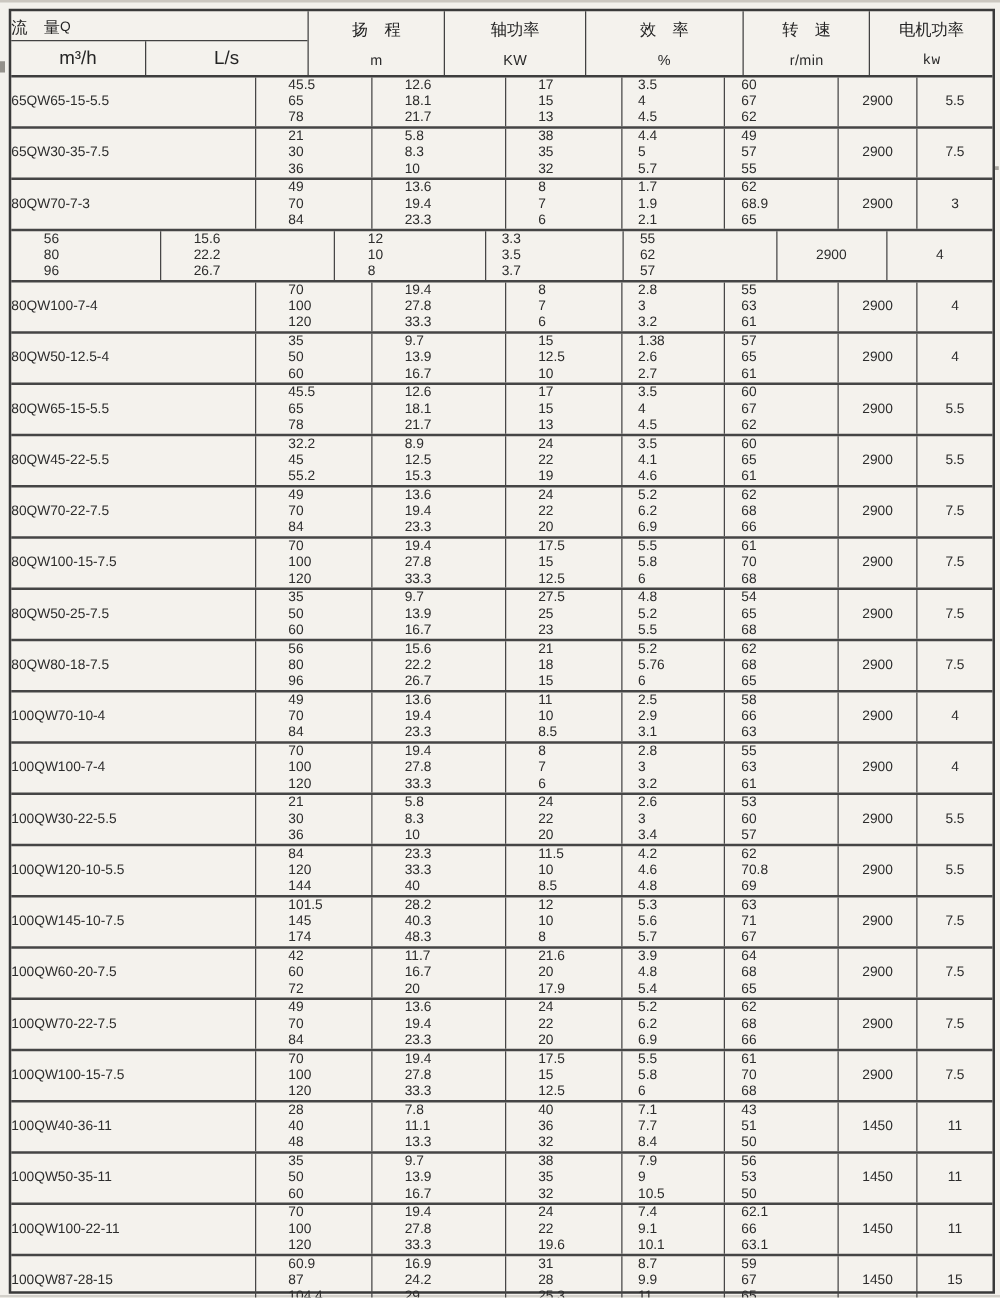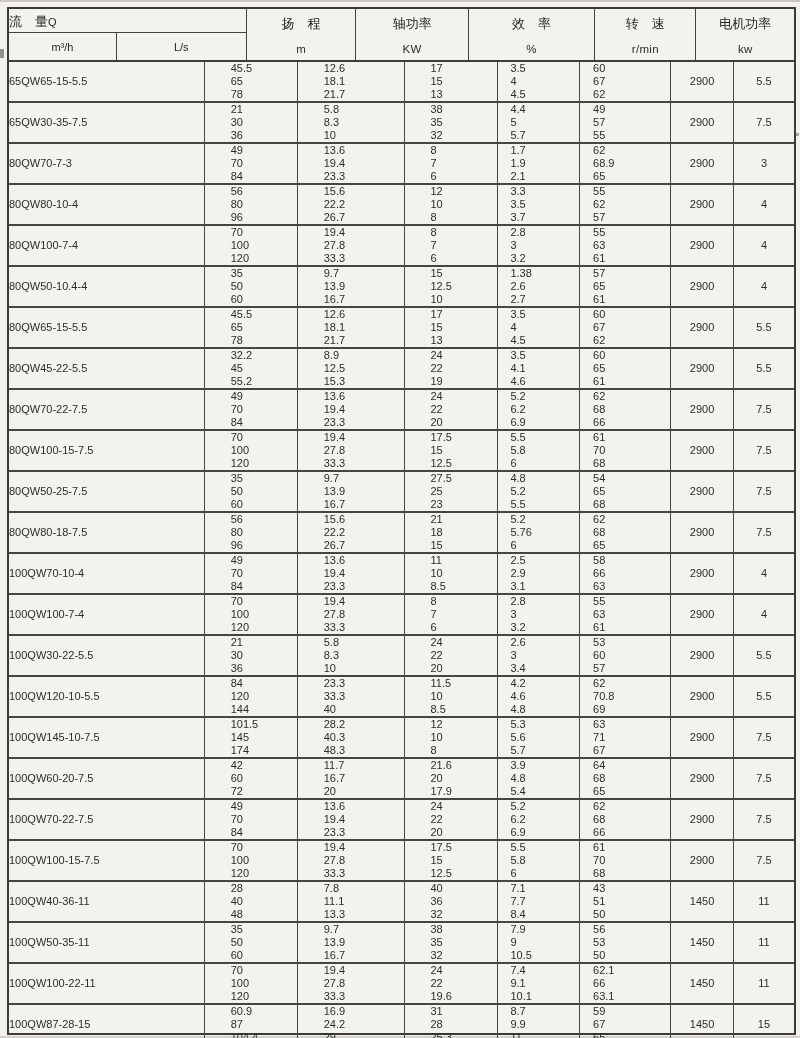--- a/index.html
+++ b/index.html
@@ -44,35 +44,35 @@
     text-align:center;
     padding:6px 0 5px 0;
   }
   .hcell:last-child{border-right:none;}
   .hcell .unit{font-size:11.5px;color:#2a2a2a;letter-spacing:.3px;}
   .h-model{flex:227 0 0;justify-content:center;}
   .h-head{flex:78 0 0;}
   .h-shaft{flex:80 0 0;}
   .h-eff{flex:90 0 0;}
   .h-speed{flex:72 0 0;}
-  .h-motor{flex:70 0 0;}
+  .h-motor{flex:70 0 0;font-family:Liberation Mono, monospace;}
   .h-flow{flex:170 0 0;flex-direction:column;padding:0;justify-content:flex-start;}
   .h-flow-top{
     box-sizing:border-box;
     flex:0 0 24px;width:100%;
     border-bottom:1px solid #424242;
     display:flex;flex-direction:row;align-items:center;justify-content:flex-start;
     line-height:12px;padding-top:2px;
   }
   .h-flow-q{font-size:11px;line-height:10px;}
   .h-flow-units{flex:1;width:100%;display:flex;}
   .h-flow-units .hu{
     box-sizing:border-box;
     display:flex;align-items:center;justify-content:center;
-    font-size:11px;
+    font-size:15px;
   }
   .hu-m3h{flex:77 0 0;border-right:1px solid #424242;}
   .hu-ls{flex:93 0 0;}
 
   
   .tbody{flex:1;display:flex;flex-direction:column;}
   .trow{
     flex:1;
     display:flex;
     border-bottom:2px solid #454545;
@@ -245,23 +245,20 @@
     </div>
     <div class="cell c-speed">
       <div class="line">2900</div>
     </div>
     <div class="cell c-motor">
       <div class="line">3</div>
     </div>
   </div>
 
   <div class="trow">
-    <div class="cell c-model">
-      <div class="line">80QW80-10-4</div>
-    </div>
     <div class="cell c-m3h">
       <div class="line">56</div>
       <div class="line">80</div>
       <div class="line">96</div>
     </div>
     <div class="cell c-ls">
       <div class="line">15.6</div>
       <div class="line">22.2</div>
       <div class="line">26.7</div>
     </div>
@@ -320,21 +317,21 @@
     <div class="cell c-speed">
       <div class="line">2900</div>
     </div>
     <div class="cell c-motor">
       <div class="line">4</div>
     </div>
   </div>
 
   <div class="trow">
     <div class="cell c-model">
-      <div class="line">80QW50-10.4-4</div>
+      <div class="line">80QW50-12.5-4</div>
     </div>
     <div class="cell c-m3h">
       <div class="line">35</div>
       <div class="line">50</div>
       <div class="line">60</div>
     </div>
     <div class="cell c-ls">
       <div class="line">9.7</div>
       <div class="line">13.9</div>
       <div class="line">16.7</div>

